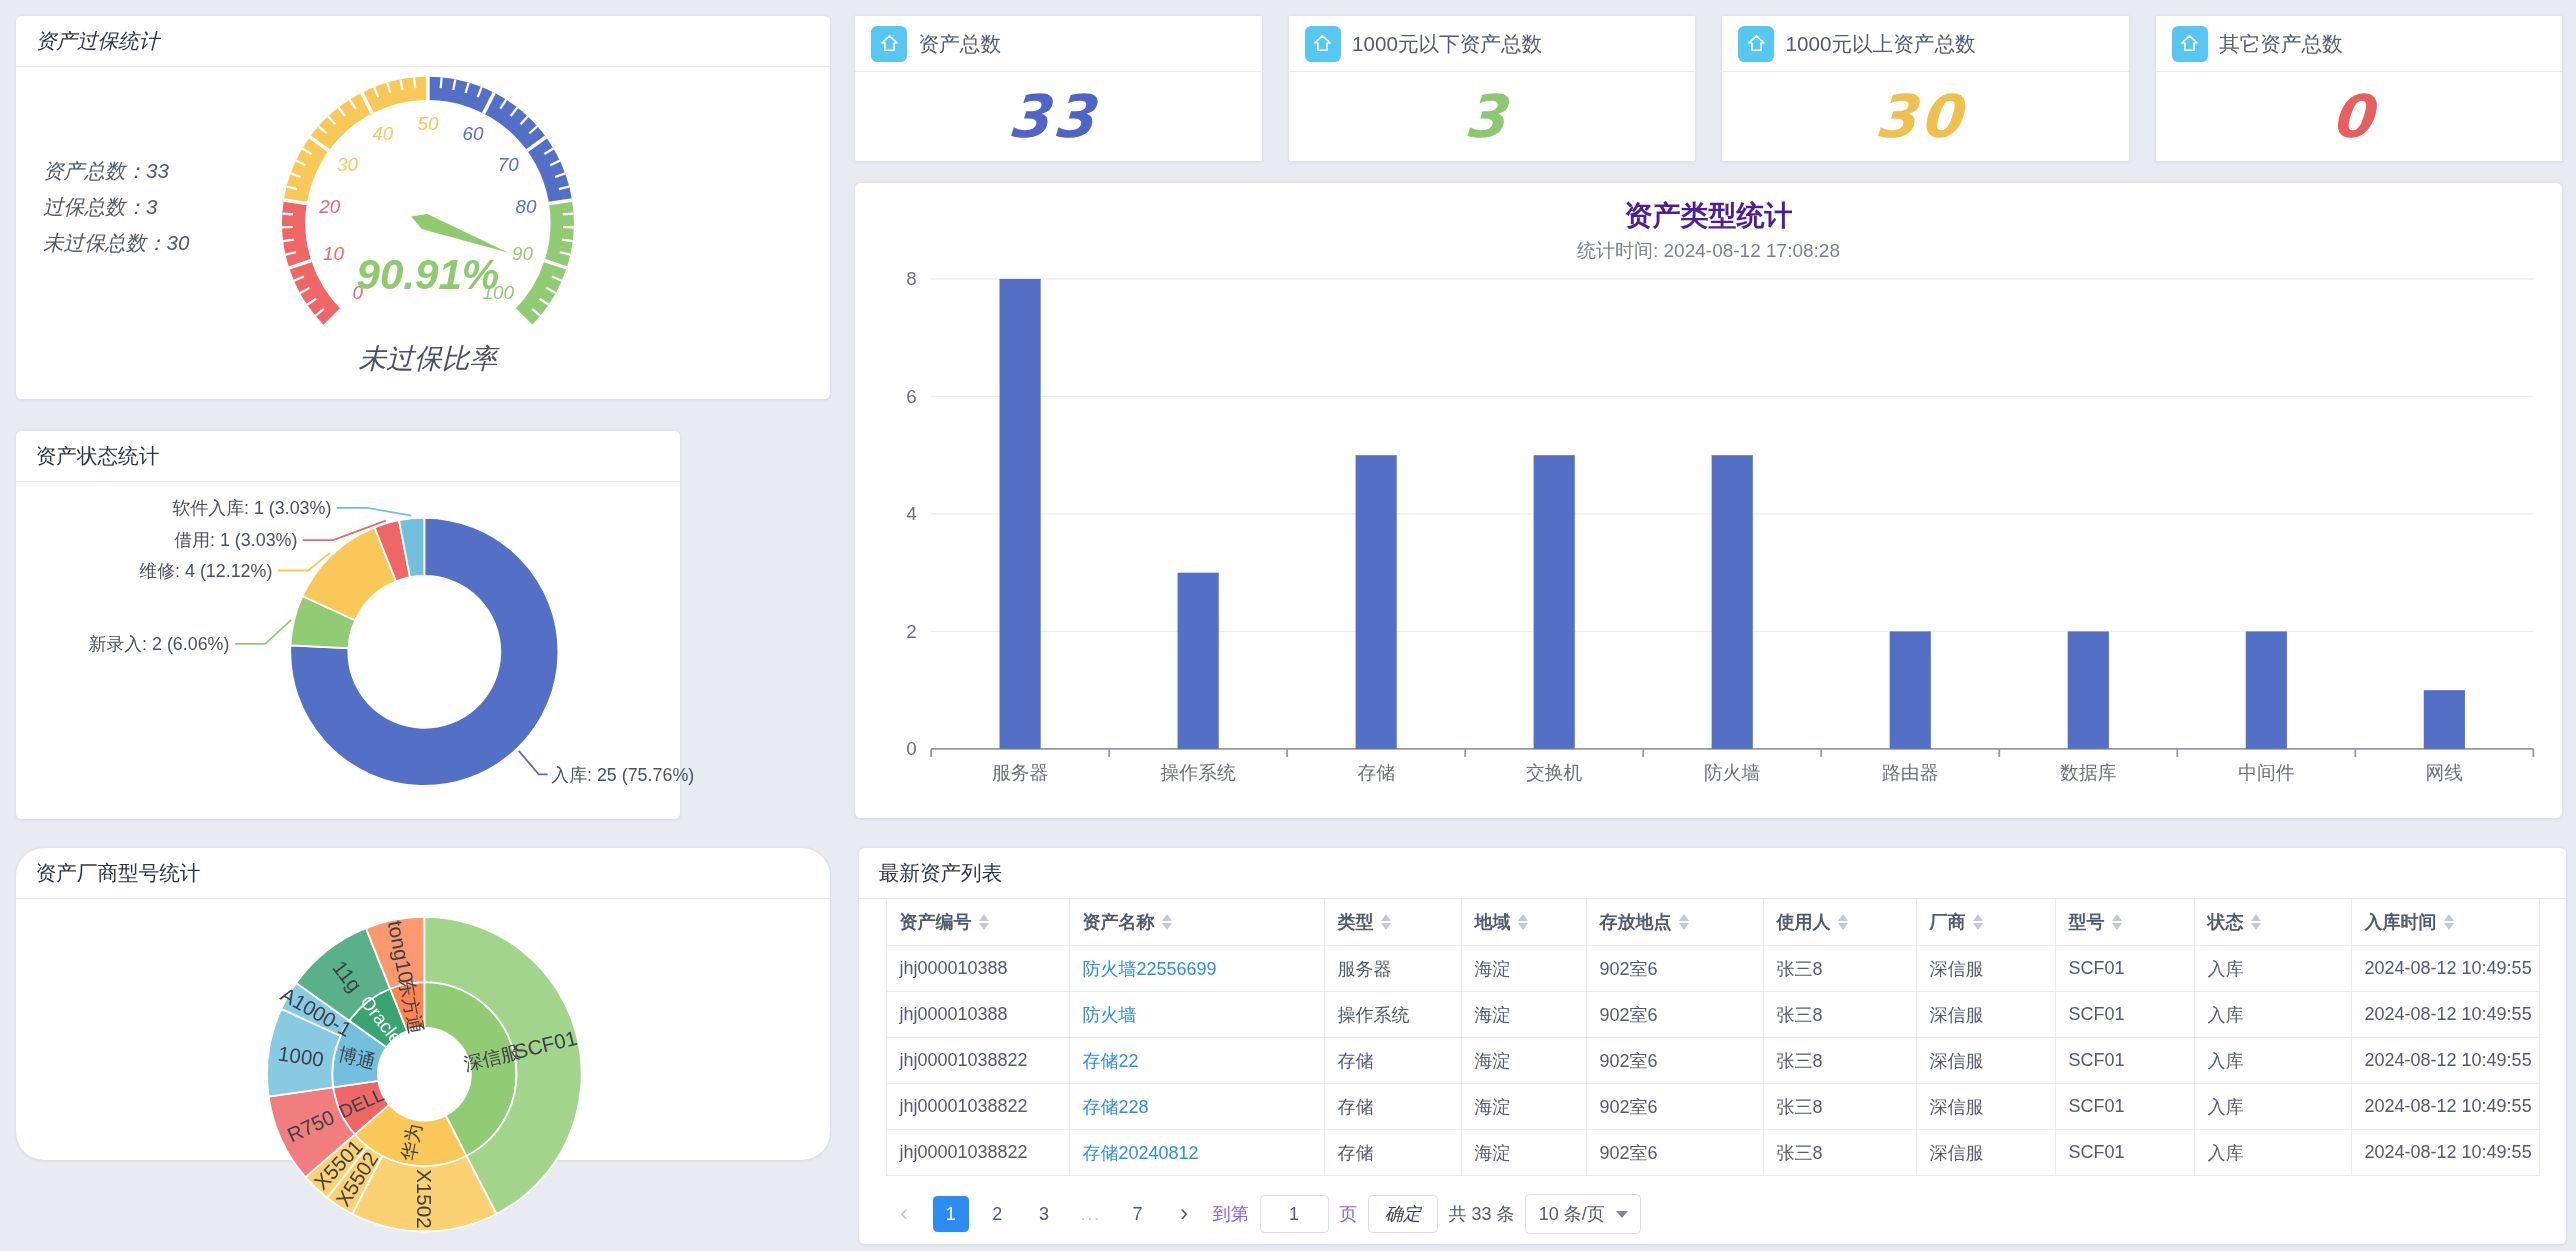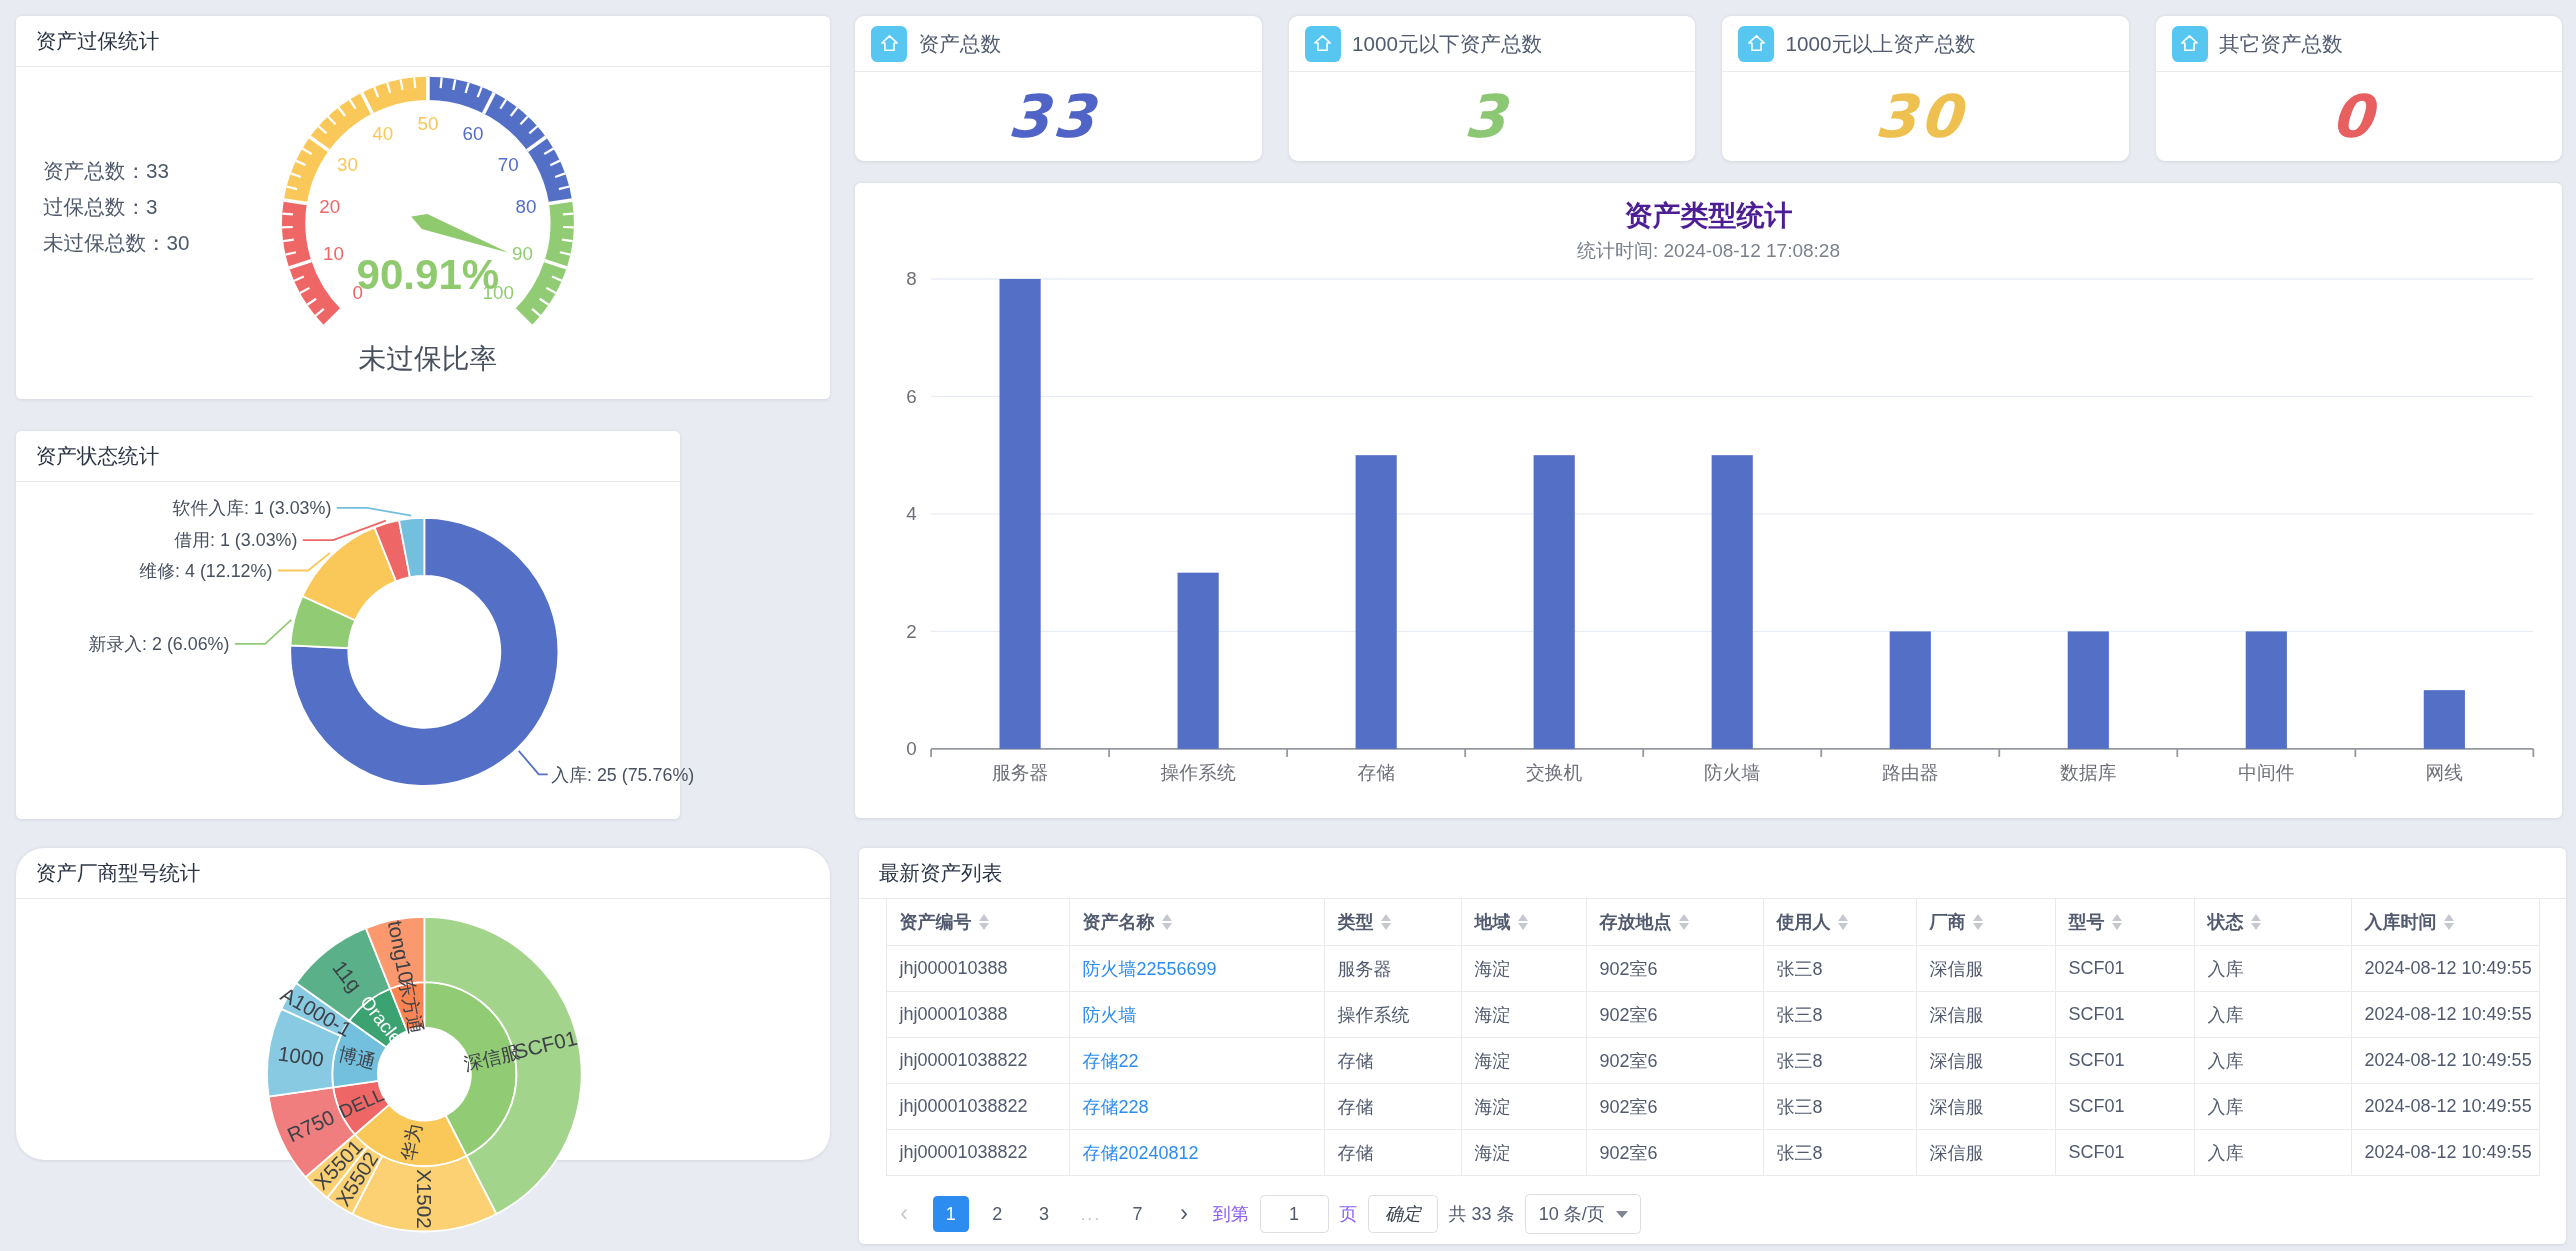--- a/index.html
+++ b/index.html
@@ -6,29 +6,29 @@
   body{
     width:2576px;height:1251px;position:relative;overflow:hidden;
     background:#e9ebf2;color:#515a6e;
     font-family:"Liberation Sans","DejaVu Sans",sans-serif;
   }
   .card{position:absolute;background:#fff;border-radius:5.4px;box-shadow:0 0.9px 3.6px rgba(25,42,70,.10);}
   .card-head{height:50px;line-height:50px;padding:0 19.7px;border-bottom:0.9px solid #e8eaec;font-size:20.6px;color:#2c3545;}
   .card-body{position:relative;}
 
   
-  .card-gauge{left:16px;top:16px;width:814px;height:383px;}
+  .card-gauge{left:16px;top:16px;width:814px;height:383px;font-style:italic;}
   .card-status{left:16px;top:431px;width:664px;height:388px;}
   .card-vendor{left:16px;top:848px;width:814px;height:312px;border-radius:28px;}
 
   .gauge-stats{position:absolute;left:27px;top:86px;font-size:20.6px;color:#4f5a6b;line-height:36px;z-index:2;}
 
   
   .stat-row{position:absolute;left:855px;top:16px;width:1707px;height:145px;display:flex;gap:27px;}
-  .stat-card{flex:1;background:#fff;border-radius:9px;box-shadow:0 0.9px 3.6px rgba(25,42,70,.10);position:relative;text-align:center;}
+  .stat-card{flex:1;background:#fff;border-radius:1px;box-shadow:0 0.9px 3.6px rgba(25,42,70,.10);position:relative;text-align:center;}
   .stat-head{display:flex;align-items:center;height:55px;padding:0 16px;border-bottom:0.9px solid #e8eaec;}
   .stat-icon{width:36px;height:36px;border-radius:6.3px;background:#57c7f2;display:flex;align-items:center;justify-content:center;flex:none;}
   .stat-label{margin-left:11.6px;font-size:20.6px;color:#515a6e;}
   .stat-value{height:88px;display:flex;align-items:center;justify-content:center;
     font-size:59px;font-weight:bold;font-style:italic;letter-spacing:3.6px;
     font-family:"DejaVu Sans","Liberation Sans",sans-serif;transform:skewX(-7deg);}
 
   
   .card-bar{left:855px;top:183px;width:1707px;height:635px;}
   .bar-title{position:absolute;left:0;top:14.3px;width:100%;text-align:center;font-size:28px;font-weight:bold;color:#4c1d95;}

